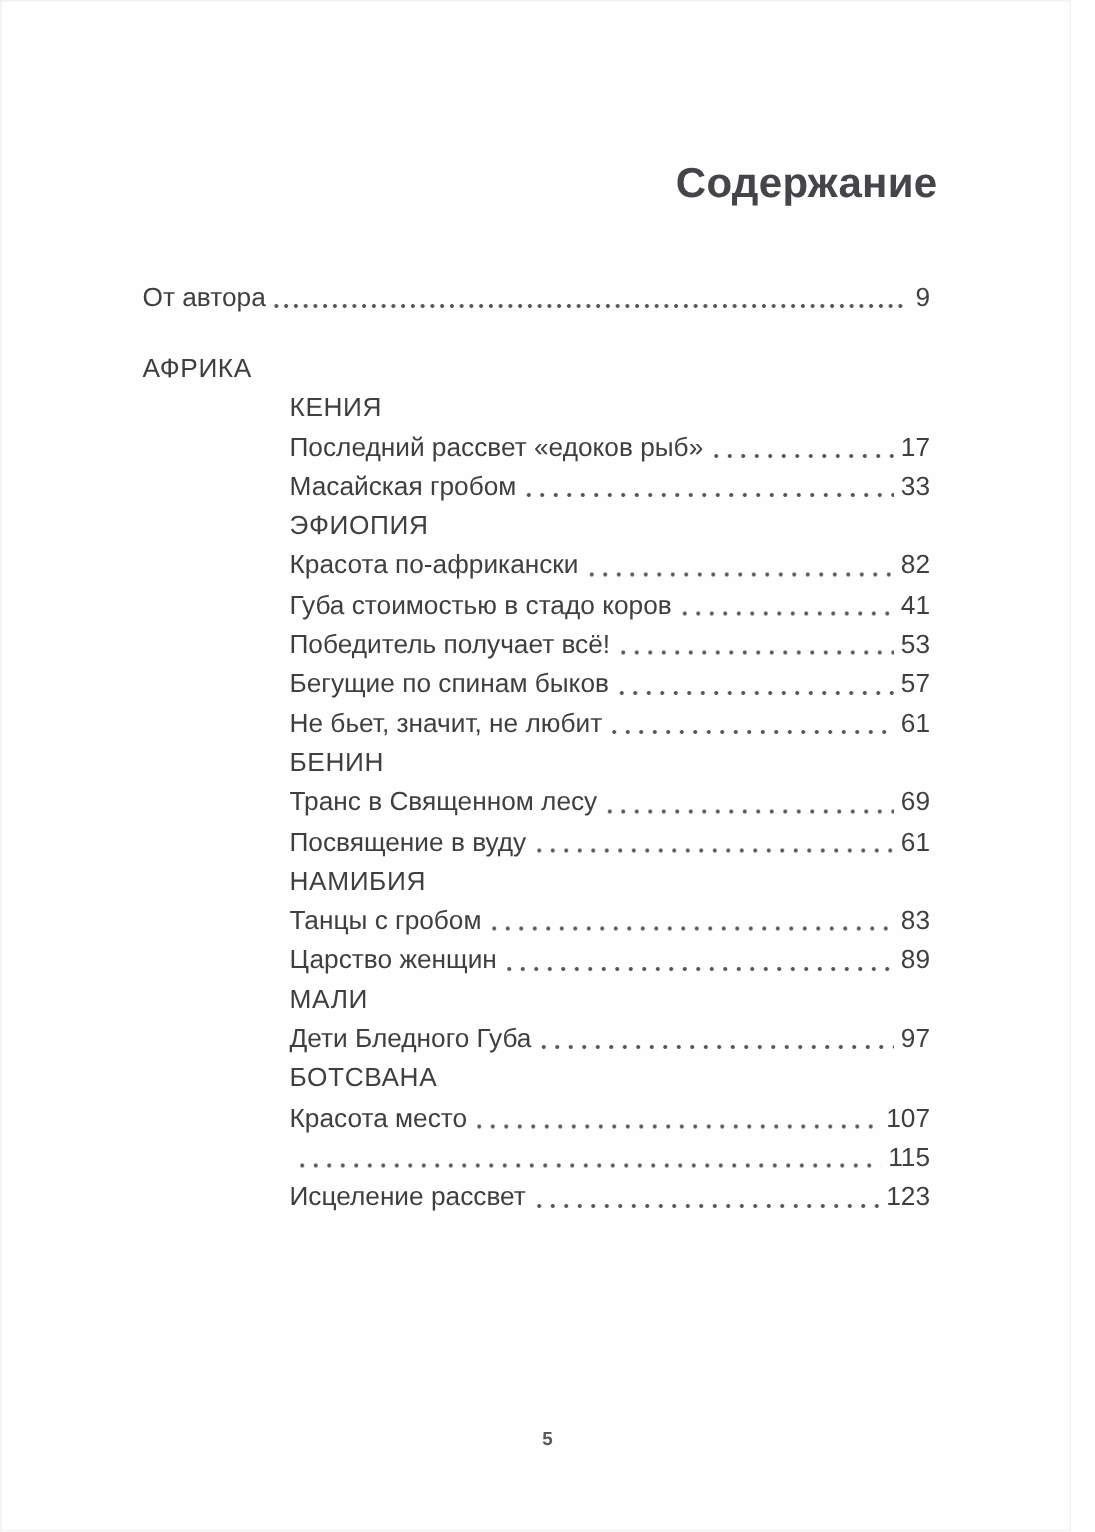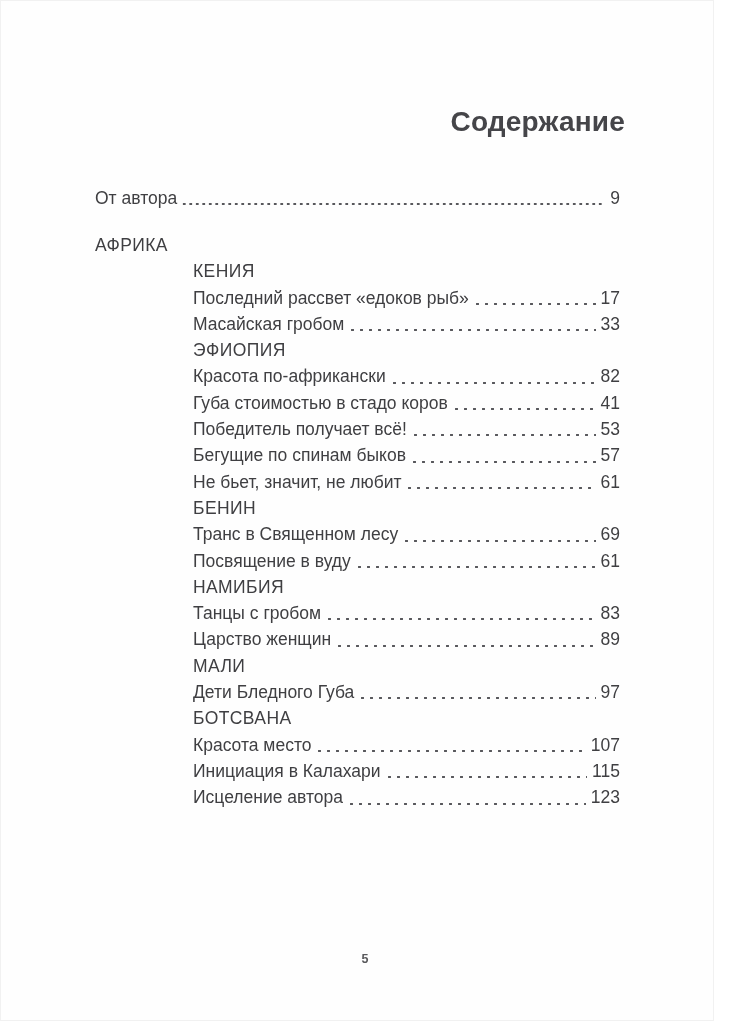--- a/index.html
+++ b/index.html
@@ -202,27 +202,26 @@
       <span class="label">БОТСВАНА</span>
     </div>
 
     <div class="row entry indent">
       <span class="label">Красота место</span>
       <span class="leader"></span>
       <span class="pagenum">107</span>
     </div>
 
     <div class="row entry indent">
-      <span class="label">Инициация в Калахари</span>
       <span class="leader"></span>
       <span class="pagenum">115</span>
     </div>
 
     <div class="row entry indent">
-      <span class="label">Исцеление автора</span>
+      <span class="label">Исцеление рассвет</span>
       <span class="leader"></span>
       <span class="pagenum">123</span>
     </div>
 
   </div>
 
   <div class="footer-pagenum">5</div>
 
 </div>
 

